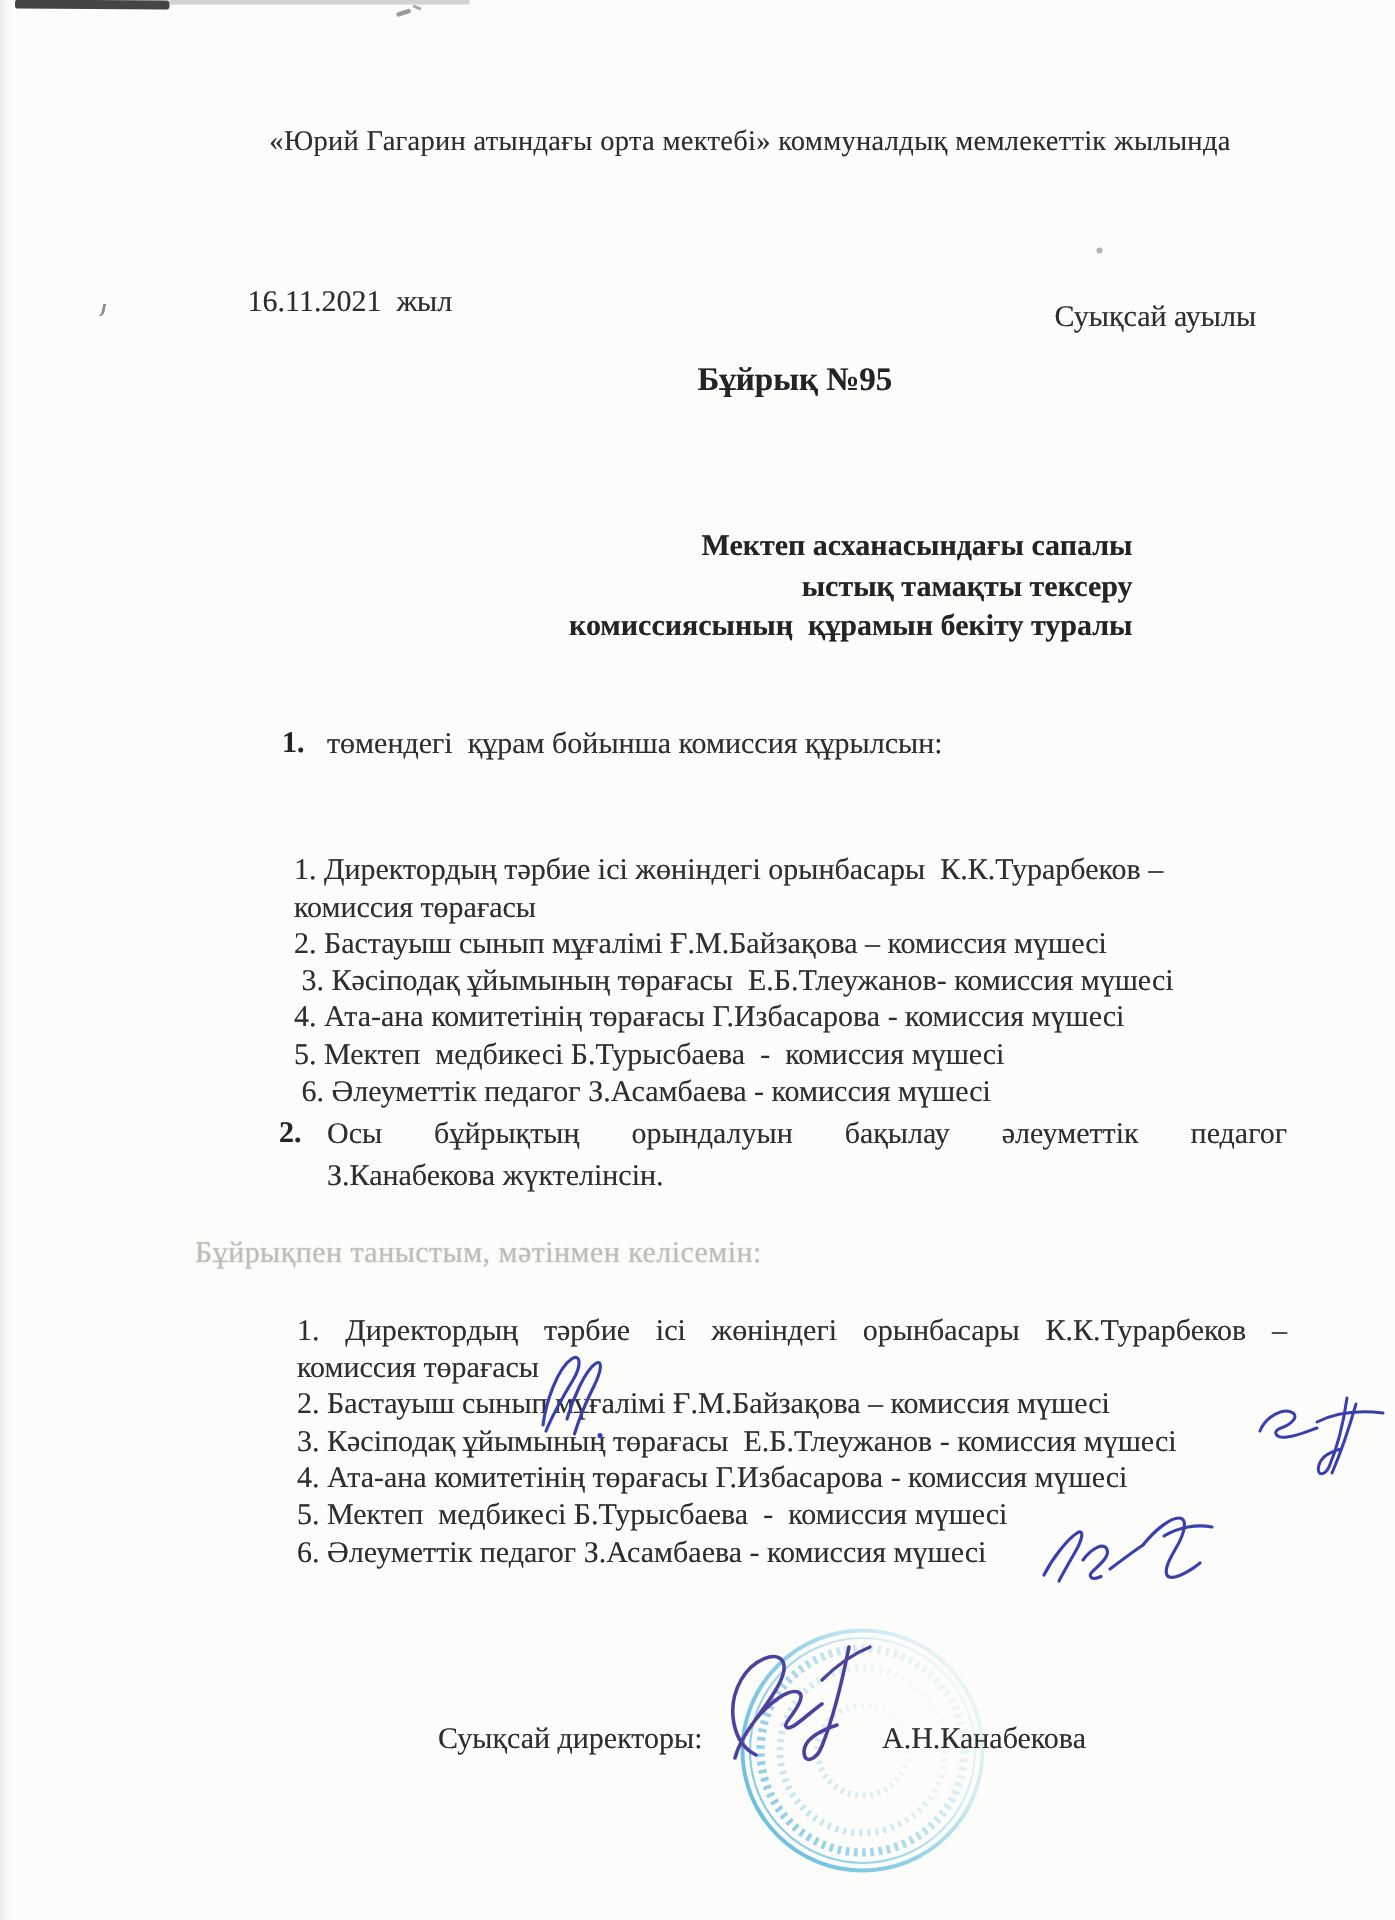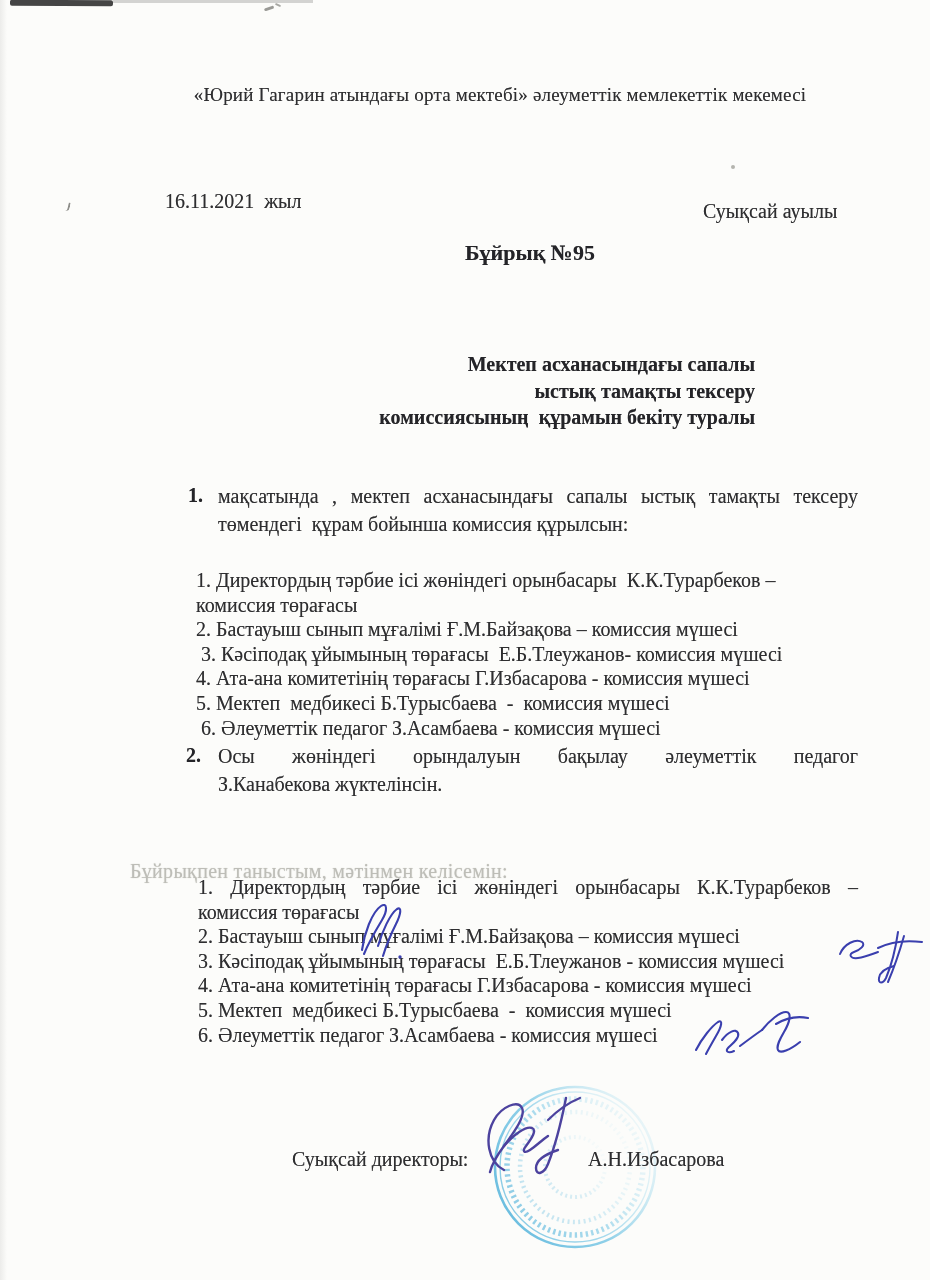--- a/index.html
+++ b/index.html
@@ -29,70 +29,69 @@
   .date{left:165px;top:190px;}
   .place{left:703px;top:188px;margin-top:12px;}
   .order-title{left:421px;top:240px;font-size:22px;margin-left:44px;}
   .subject{left:155px;top:351px;width:600px;line-height:26.5px;font-size:20px;text-align:right;}
   .num{font-weight:bold;color:#242428;}
   .n1{left:188px;top:484px;}
   .n2{left:186px;top:744px;}
   .item1-para{left:218px;top:482px;width:640px;line-height:28px;}
   .members{left:196px;top:568px;width:664px;line-height:24.6px;}
   .item2{left:218px;top:742px;width:640px;line-height:28px;}
-  .ack-note{left:130px;top:824px;color:#bdbdb7;text-shadow:0 0 1.2px #d4d4ce;letter-spacing:.3px;margin-top:36px;}
+  .ack-note{left:130px;top:824px;color:#bdbdb7;text-shadow:0 0 1.2px #d4d4ce;letter-spacing:.3px;}
   .ack-list{left:198px;top:875px;width:660px;line-height:24.6px;}
   .signoff-label{left:292px;top:1148px;}
   .signoff-name{left:588px;top:1148px;}
   .sig{position:absolute;}
   .sig path{fill:none;stroke-linecap:round;stroke-linejoin:round;}
 </style>
 </head>
 <body>
 
 <div class="page">
 
   <div class="abs bar1"></div>
   <div class="abs bar2"></div>
   <div class="abs speck-tick1"></div>
   <div class="abs speck-tick2"></div>
   <div class="abs speck-comma"></div>
   <div class="abs speck-dot"></div>
 
-  <div class="abs header-line">«Юрий Гагарин атындағы орта мектебі» әлеуметтік мемлекеттік мекемесі</div>
+  <div class="abs header-line">«Юрий Гагарин атындағы орта мектебі» коммуналдық мемлекеттік жылында</div>
 
   <div class="abs date line">16.11.2021&nbsp; жыл</div>
   <div class="abs place">Суықсай ауылы</div>
 
   <div class="abs order-title bold">Бұйрық №95</div>
 
   <div class="abs subject">
     <div class="line bold">Мектеп асханасындағы сапалы</div>
     <div class="line bold">&nbsp;ыстық тамақты тексеру</div>
     <div class="line bold">комиссиясының&nbsp; құрамын бекіту туралы</div>
   </div>
 
   <div class="abs num n1">1.</div>
   <div class="abs item1-para">
-    <div class="jl">мақсатында , мектеп асханасындағы сапалы ыстық тамақты тексеру</div>
     <div class="line">төмендегі&nbsp; құрам бойынша комиссия құрылсын:</div>
   </div>
   <div class="abs members">
     <div class="line">1. Директордың тәрбие ісі жөніндегі орынбасары&nbsp; К.К.Турарбеков –</div>
     <div class="line">комиссия төрағасы</div>
     <div class="line">2. Бастауыш сынып мұғалімі Ғ.М.Байзақова – комиссия мүшесі</div>
     <div class="line">&nbsp;3. Кәсіподақ ұйымының төрағасы&nbsp; Е.Б.Тлеужанов- комиссия мүшесі</div>
     <div class="line">4. Ата-ана комитетінің төрағасы Г.Избасарова - комиссия мүшесі</div>
     <div class="line">5. Мектеп&nbsp; медбикесі Б.Турысбаева&nbsp; -&nbsp; комиссия мүшесі</div>
     <div class="line">&nbsp;6. Әлеуметтік педагог З.Асамбаева - комиссия мүшесі</div>
   </div>
 
   <div class="abs num n2">2.</div>
   <div class="abs item2">
-    <div class="jl">Осы жөніндегі орындалуын бақылау әлеуметтік педагог</div>
+    <div class="jl">Осы бұйрықтың орындалуын бақылау әлеуметтік педагог</div>
     <div class="line">З.Канабекова жүктелінсін.</div>
   </div>
 
   <div class="abs ack-note">Бұйрықпен таныстым, мәтінмен келісемін:</div>
 
   <div class="abs ack-list">
     <div class="jl">1. Директордың тәрбие ісі жөніндегі орынбасары К.К.Турарбеков –</div>
     <div class="line">комиссия төрағасы</div>
     <div class="line">2. Бастауыш сынып мұғалімі Ғ.М.Байзақова – комиссия мүшесі</div>
     <div class="line">3. Кәсіподақ ұйымының төрағасы&nbsp; Е.Б.Тлеужанов - комиссия мүшесі</div>
@@ -139,15 +138,15 @@
   </svg>
 
   <svg class="sig" style="left:474px;top:1092px;" width="115" height="92" viewBox="0 0 115 92">
     <path d="M30 78 C 14 70, 10 46, 20 28 C 28 14, 44 8, 48 16 C 52 24, 40 40, 30 54 C 24 62, 18 72, 16 80" stroke="#4c429e" stroke-width="2.4"></path>
     <path d="M30 54 C 40 42, 52 34, 58 36 C 63 38, 58 46, 52 54 C 48 59, 50 62, 56 58 C 62 54, 68 48, 74 44" stroke="#4c429e" stroke-width="2.4"></path>
     <path d="M92 6 C 88 26, 82 52, 74 72 C 70 82, 62 84, 62 76 C 62 68, 72 62, 84 58" stroke="#4c429e" stroke-width="2.4"></path>
     <path d="M74 28 C 84 18, 96 10, 106 6" stroke="#4c429e" stroke-width="2.2"></path>
   </svg>
 
   <div class="abs signoff-label">Суықсай директоры:</div>
-  <div class="abs signoff-name">А.Н.Избасарова</div>
+  <div class="abs signoff-name">А.Н.Канабекова</div>
 
 </div>
 
 </body></html>

